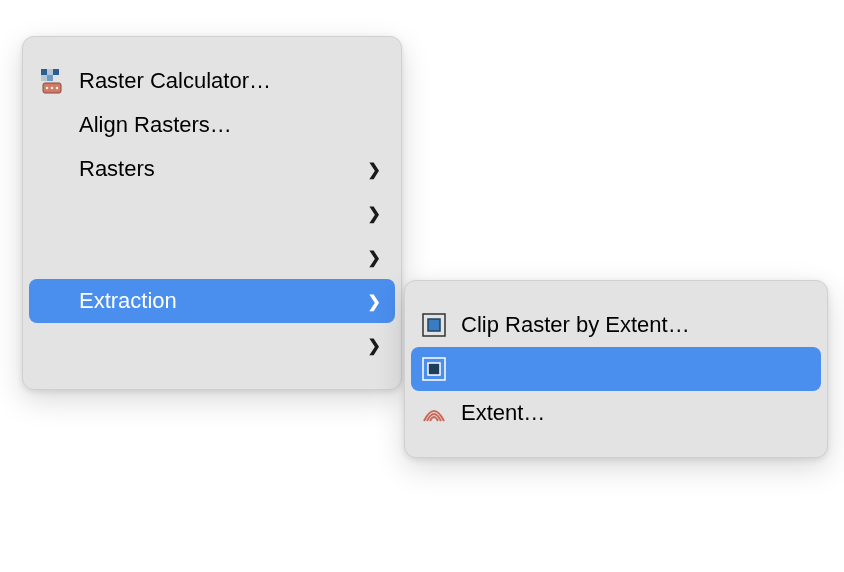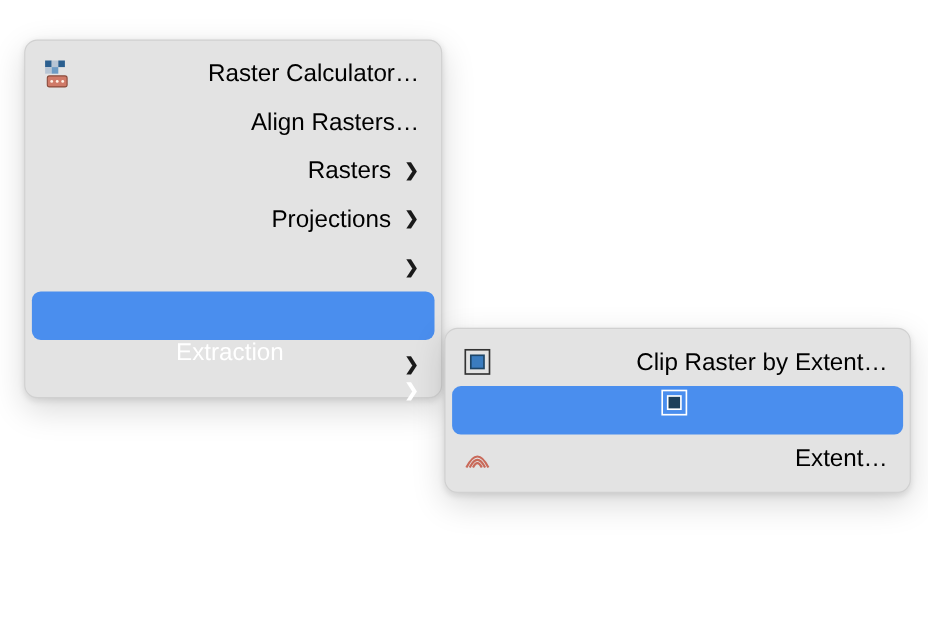--- a/index.html
+++ b/index.html
@@ -14,52 +14,50 @@
     color: #000;
     position: relative;
   }
 
   .menu {
     position: absolute;
     background: #e3e3e3;
     border: 1px solid #d0d0d0;
     border-radius: 12px;
     box-shadow: 0 10px 30px rgba(0,0,0,0.15), 0 2px 6px rgba(0,0,0,0.10);
-    padding: 8px 0;
-    text-align: right;
+    padding: 22px 0;
   }
 
   .menu.main {
     left: 22px;
     top: 36px;
     width: 380px;
   }
 
   .menu.sub {
     left: 404px;
-    top: 298px;
+    top: 280px;
     width: 424px;
   }
 
   .menu-item {
     display: flex;
     align-items: center;
     height: 44px;
     padding: 0 20px 0 14px;
     gap: 12px;
     white-space: nowrap;
   }
 
   .menu-item.highlighted {
     background: #4a8eee;
     color: #ffffff;
     border-radius: 8px;
     margin: 0 6px;
     padding: 0 14px 0 8px;
-    flex-direction: column;
   }
 
   .icon-slot {
     width: 30px;
     height: 30px;
     flex: 0 0 30px;
     display: flex;
     align-items: center;
     justify-content: center;
   }
@@ -105,21 +103,20 @@
 
 
   <div class="menu-item">
     <span class="icon-slot"></span>
     <span class="label">Rasters</span>
     <span class="arrow">❯</span>
   </div>
 
   <div class="menu-item">
     <span class="icon-slot"></span>
-    <span class="label">Projections</span>
     <span class="arrow">❯</span>
   </div>
 
   <div class="menu-item">
     <span class="icon-slot"></span>
     <span class="arrow">❯</span>
   </div>
 
   <div class="menu-item highlighted">
     <span class="icon-slot"></span>

